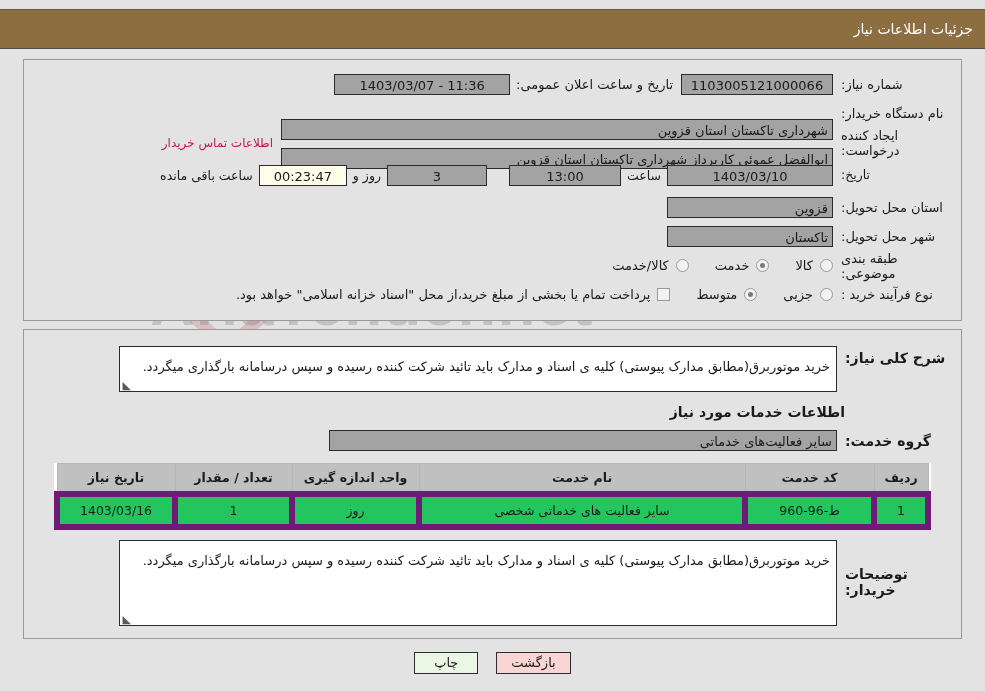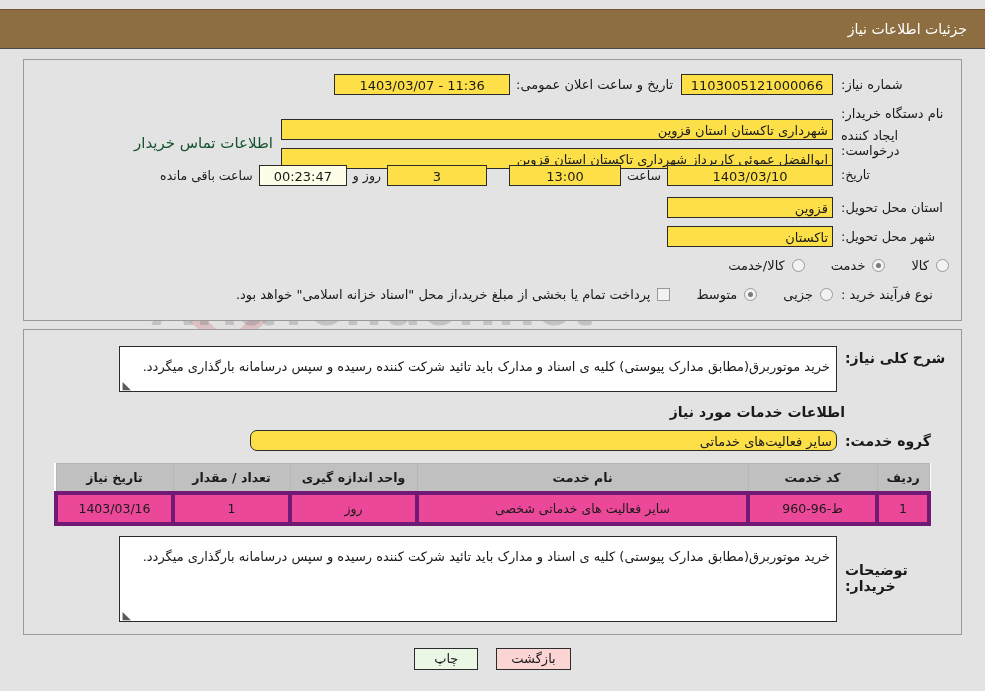--- a/index.html
+++ b/index.html
@@ -63,21 +63,21 @@
   .titlebar {
     position: relative;
     height: 38px;
     background: #8d6e41;
     border-top: 1px solid #6f5631;
     border-bottom: 1px solid #4c4c4c;
     color: #ffffff;
     display: flex;
     align-items: center;
     justify-content: flex-start;
-    padding: 0 18px;
+    padding: 0 12px;
     font-size: 14px;
     z-index: 10;
     margin-top: 9px;
   }
 
   
   .panel {
     position: relative;
     z-index: 10;
     margin: 10px 23px 0 23px;
@@ -101,56 +101,56 @@
     padding-left: 8px;
     font-size: 13px;
     color: #1a1a1a;
     line-height: 15px;
     flex: 0 0 auto;
   }
   .flabel.two-line { line-height: 14px; font-size: 12.5px; }
 
   .fbox {
     border: 1px solid #2b2b2b;
-    background: #fde047;
+    background: #a3a3a3;
     height: 21px;
     line-height: 21px;
     box-sizing: border-box;
     font-size: 13px;
     padding: 0 4px;
     text-align: center;
     overflow: hidden;
     white-space: nowrap;
   }
   .fbox.right { text-align: right; }
   .w-num   { width: 152px; }
   .w-org   { width: 552px; margin-top: 32px; }
   .w-date  { width: 166px; }
   .w-time  { width: 112px; }
   .w-days  { width: 100px; }
   .w-count { width: 88px; background:#fdfde8; }
   .w-prov  { width: 166px; }
   .w-pub   { width: 176px; }
-  .w-group { width: 587px; border-radius: 7px; }
+  .w-group { width: 508px; }
 
   .mini {
     font-size: 12.5px;
     padding: 0 6px;
     white-space: nowrap;
     color: #1a1a1a;
   }
   .pub-label {
     font-size: 13px;
     padding: 0 8px 0 6px;
     white-space: nowrap;
     color: #1a1a1a;
   }
   .contact-link {
-    color: #14532d;
-    font-size: 15px;
+    color: #be185d;
+    font-size: 12px;
     padding: 0 8px;
     white-space: nowrap;
     cursor: pointer;
   }
 
   
   .radio-group { display: flex; align-items: center; }
   .radio-item {
     display: flex;
     align-items: center;
@@ -250,22 +250,22 @@
   table.items thead th {
     background: #c0c0c0;
     border: 1px solid #b6b6b6;
     font-weight: bold;
     padding: 6px 4px;
     text-align: center;
     color: #1a1a1a;
     font-size: 12.5px;
   }
   table.items tbody td {
-    background: #ec4899;
-    border: 4px solid #701a75;
+    background: #22c55e;
+    border: 6px solid #701a75;
     padding: 6px 20px;
     text-align: center;
     color: #1a1a1a;
   }
   .col-radif { width: 32px; }
   .col-code  { width: 120px; }
   .col-name  { width: auto; }
   .col-unit  { width: 118px; }
   .col-qty   { width: 108px; }
   .col-date  { width: 108px; }
@@ -346,20 +346,21 @@
     <div class="flabel">استان محل تحویل:</div>
     <div class="fbox w-prov right">قزوین</div>
   </div>
 
   <div class="frow">
     <div class="flabel">شهر محل تحویل:</div>
     <div class="fbox w-prov right">تاکستان</div>
   </div>
 
   <div class="frow">
+    <div class="flabel">طبقه بندی موضوعی:</div>
     <div class="radio-group">
       <div class="radio-item">
         <span class="radio"></span>
         <span class="radio-label">کالا</span>
       </div>
       <div class="radio-item">
         <span class="radio checked"></span>
         <span class="radio-label">خدمت</span>
       </div>
       <div class="radio-item">

